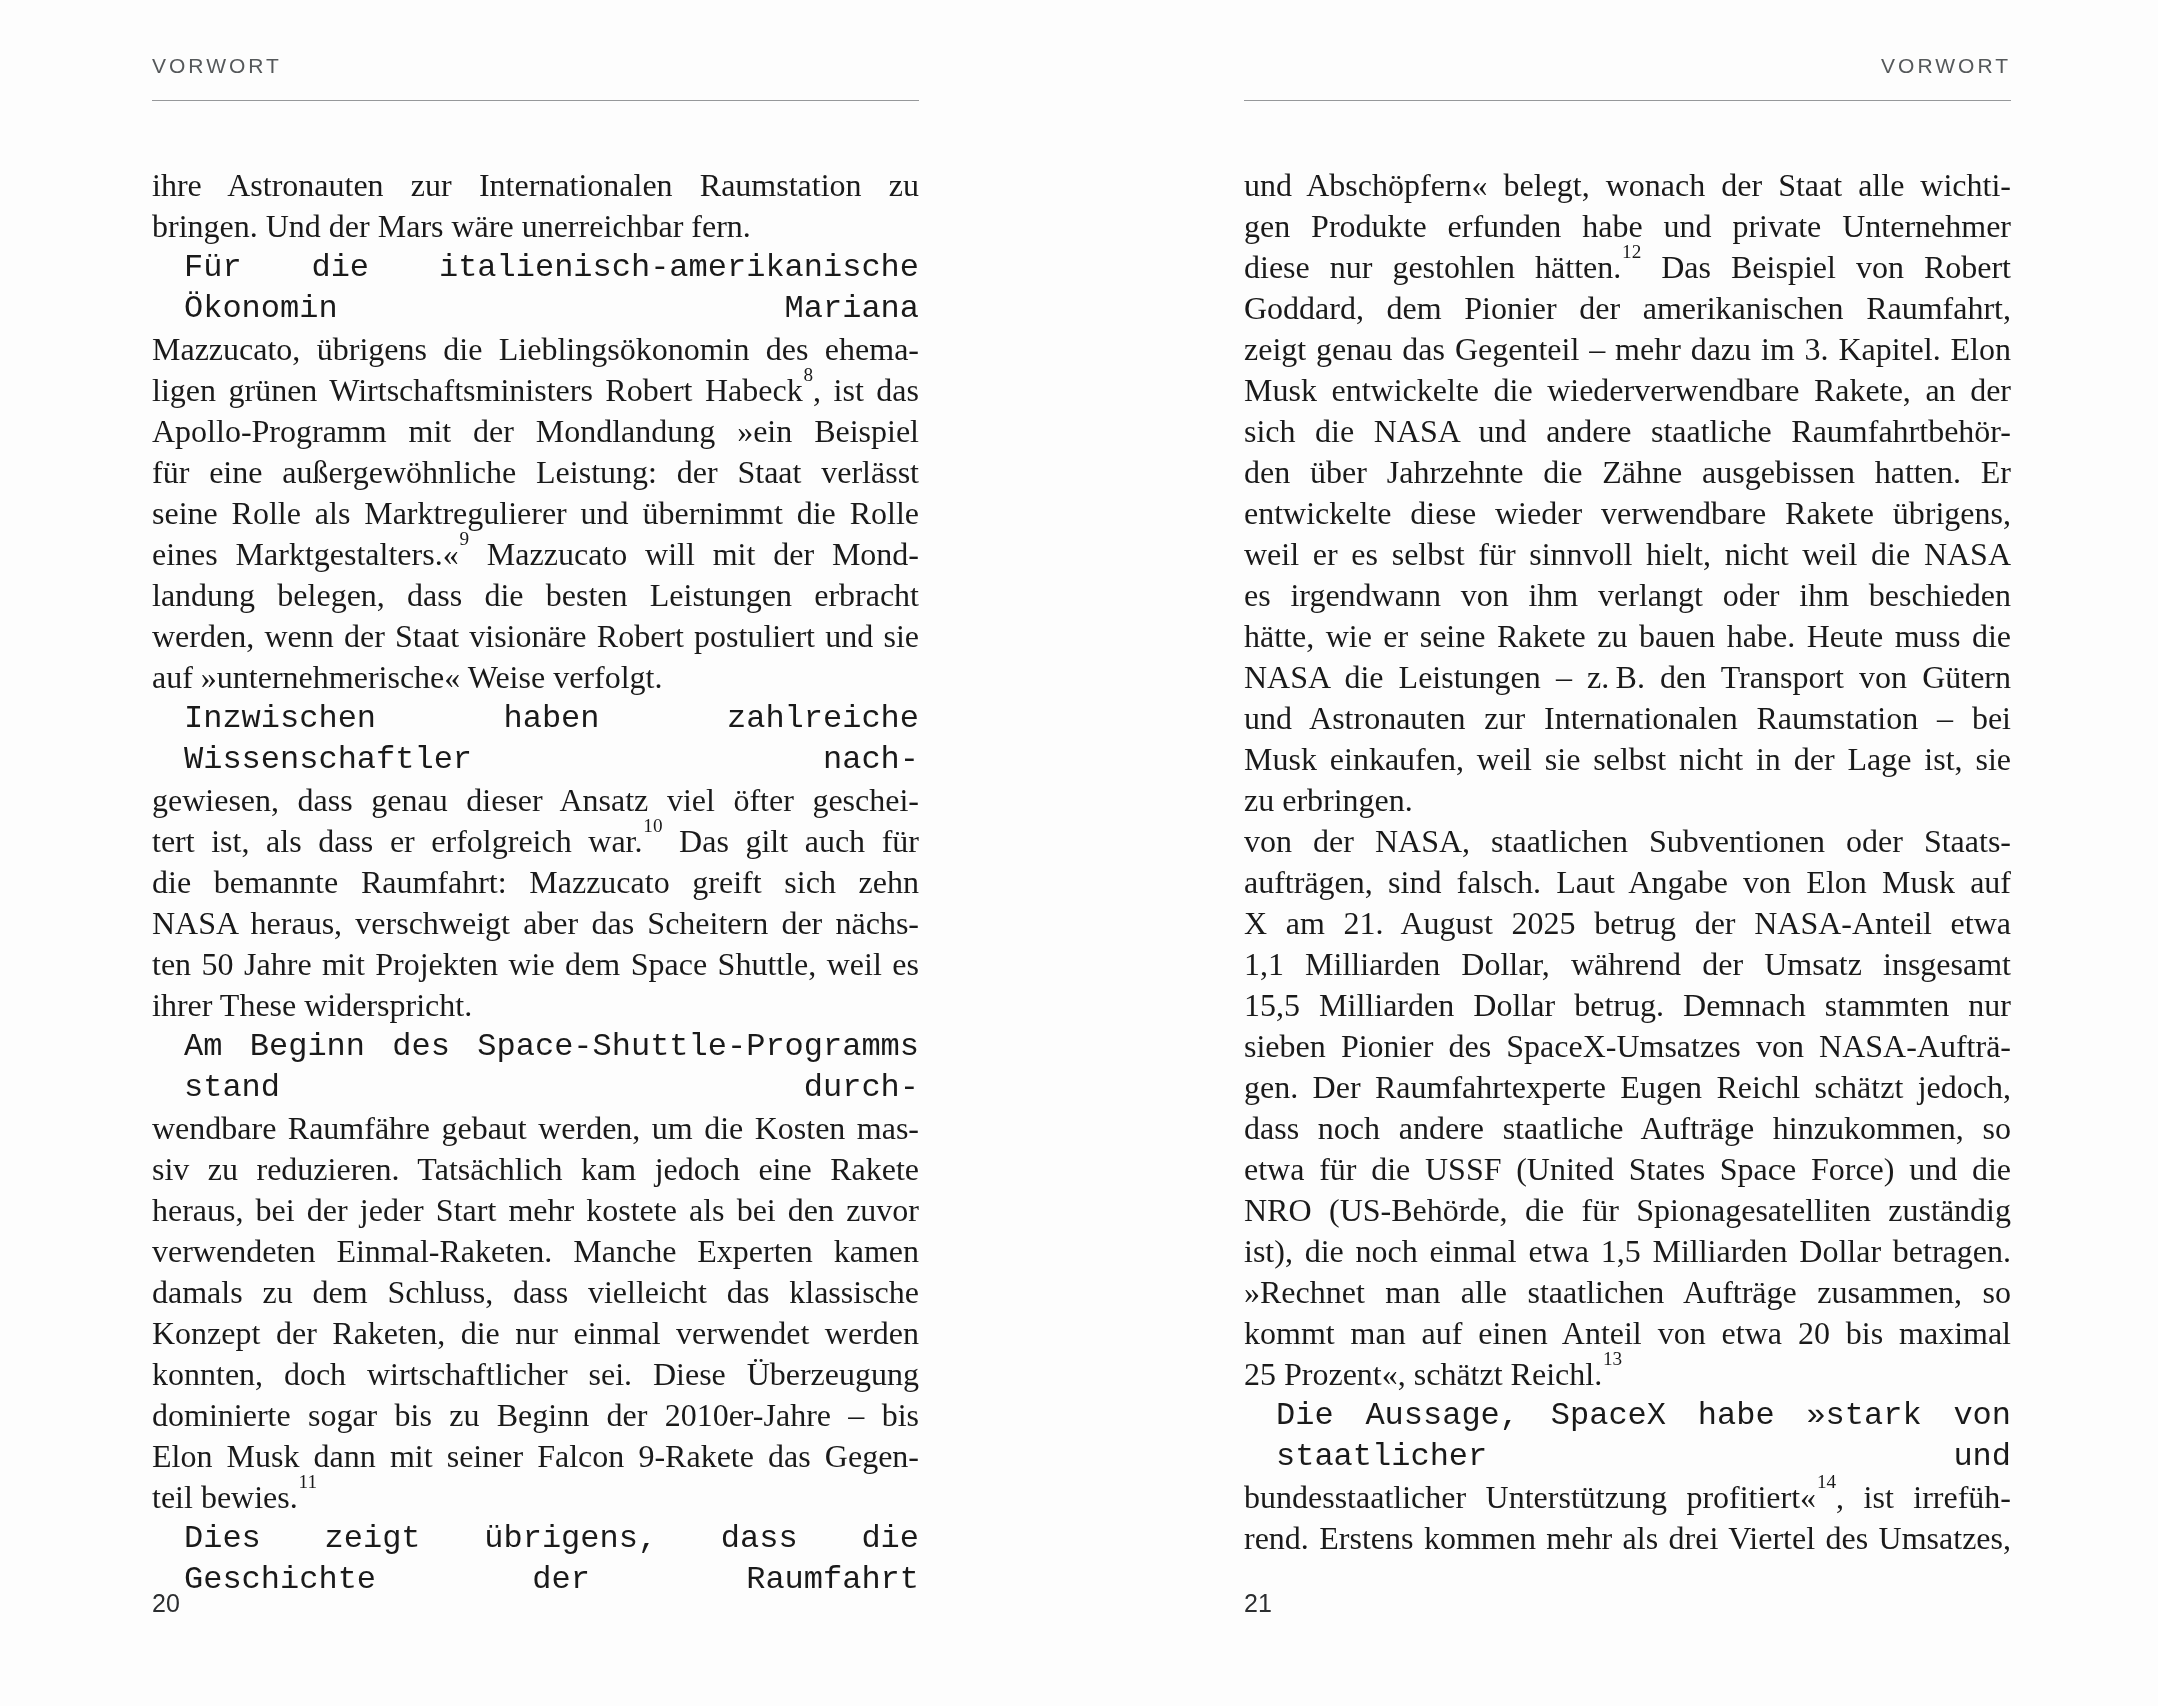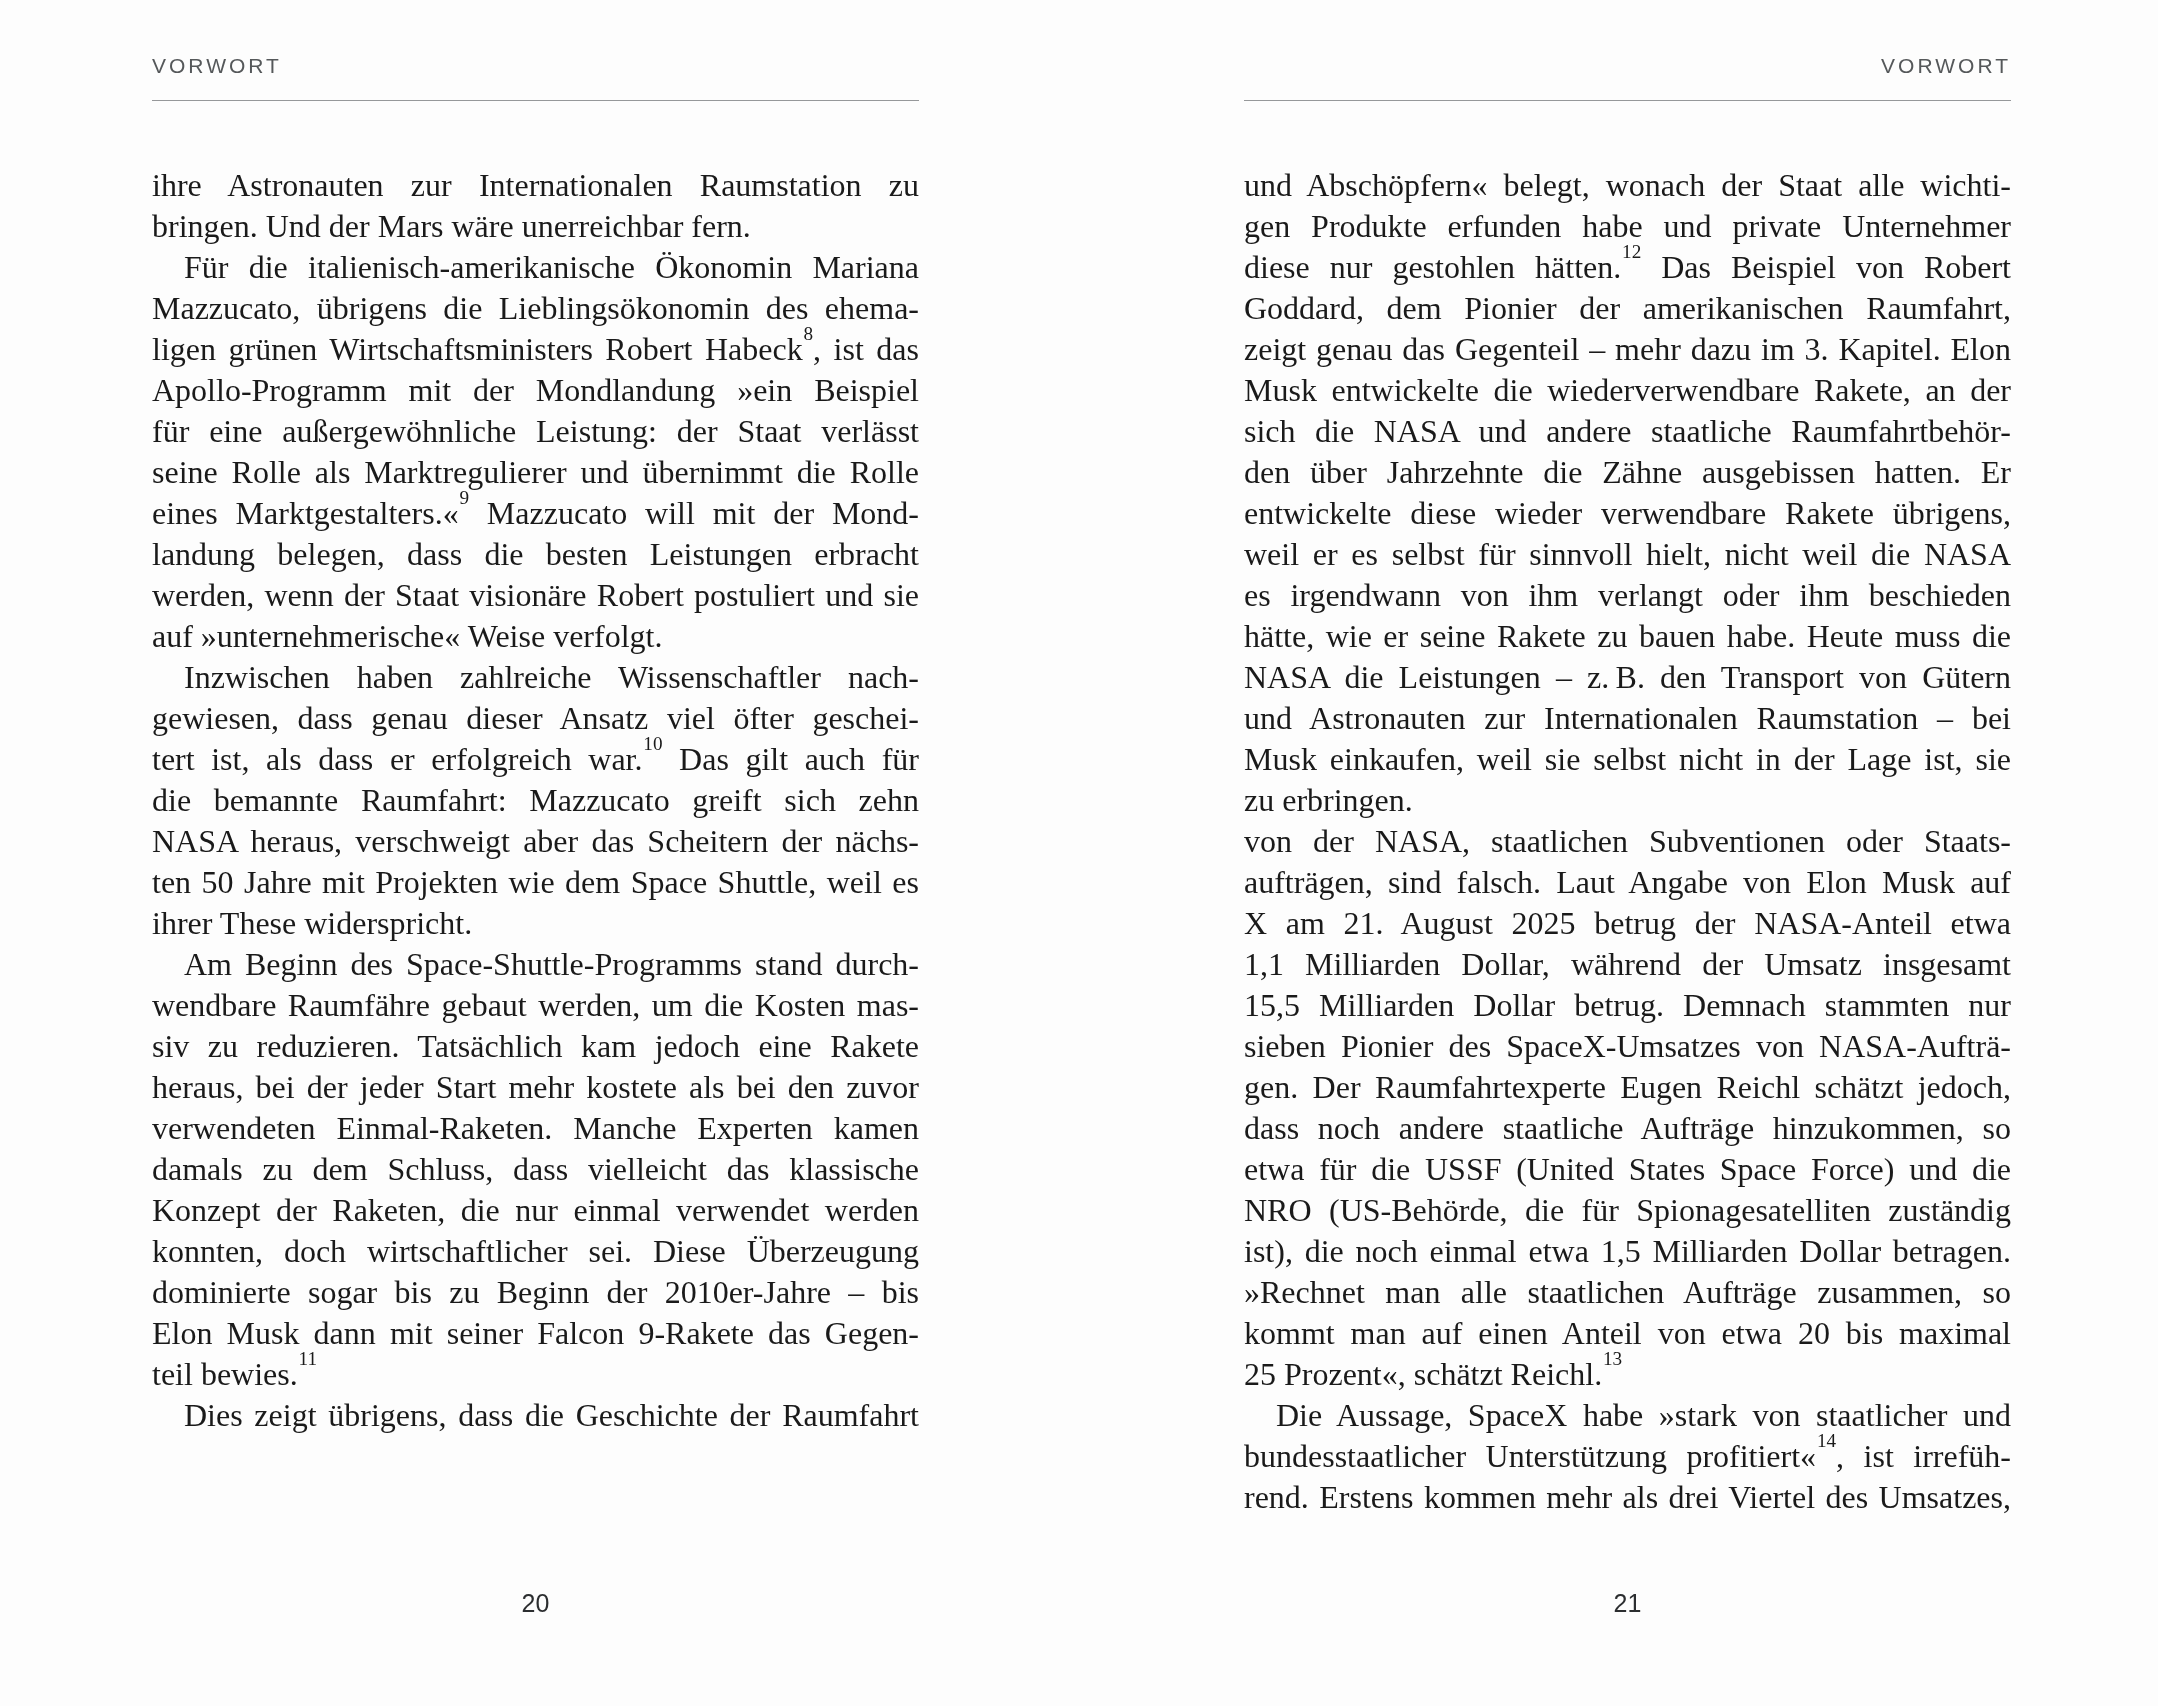--- a/index.html
+++ b/index.html
@@ -30,29 +30,28 @@
     position:absolute;top:165px;left:0;width:767px;
     font-size:32px;line-height:41px;color:#1a1a1a;
     hyphens:none;
   }
   .para{margin:0;}
   .line{
     text-align:justify;
     text-align-last:justify;
   }
   .line.last{text-align-last:left;}
-  .line.indent{padding-left:32px;}
+  .line.indent{padding-left:32px;font-family:Liberation Mono, monospace;}
   sup{
     font-size:0.6em;line-height:0;position:relative;top:-0.45em;
     margin-left:0.8px;
   }
 
   .page-number{
     position:absolute;top:1589px;left:0;right:0;
-    text-align:center;
     font-family:"Liberation Sans",sans-serif;
     font-size:25px;color:#2c2e30;
   }
 </style>
 </head>
 <body>
 
 <section class="page page-left">
   <div class="running-header">VORWORT</div>
   <div class="header-rule"></div>

